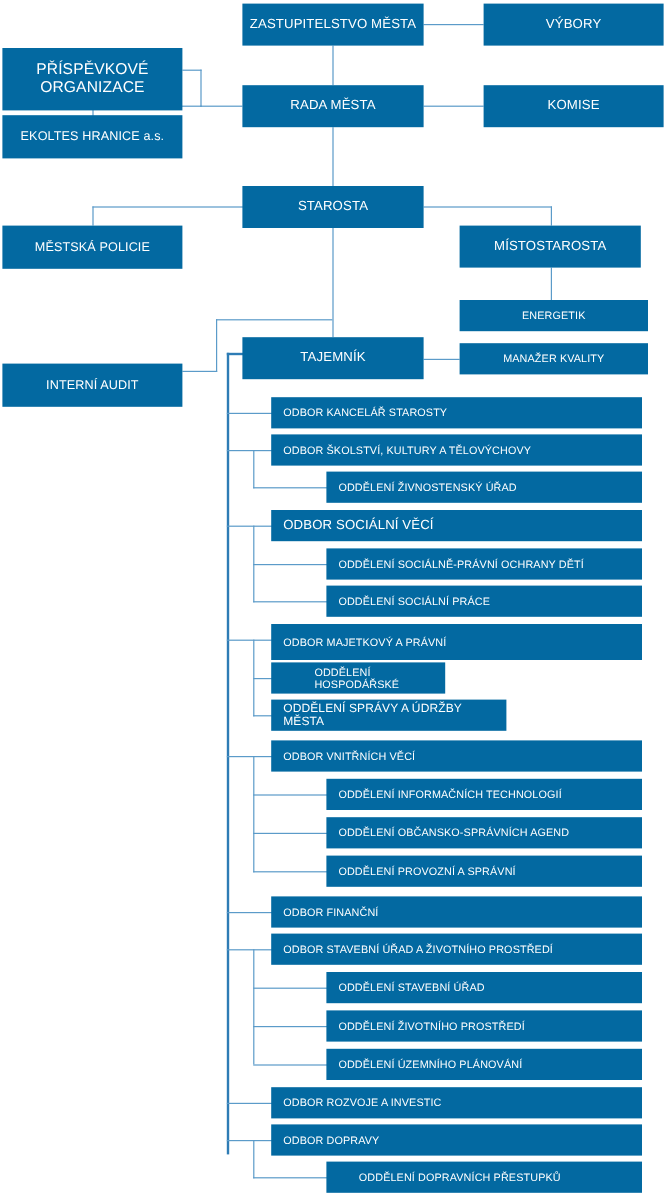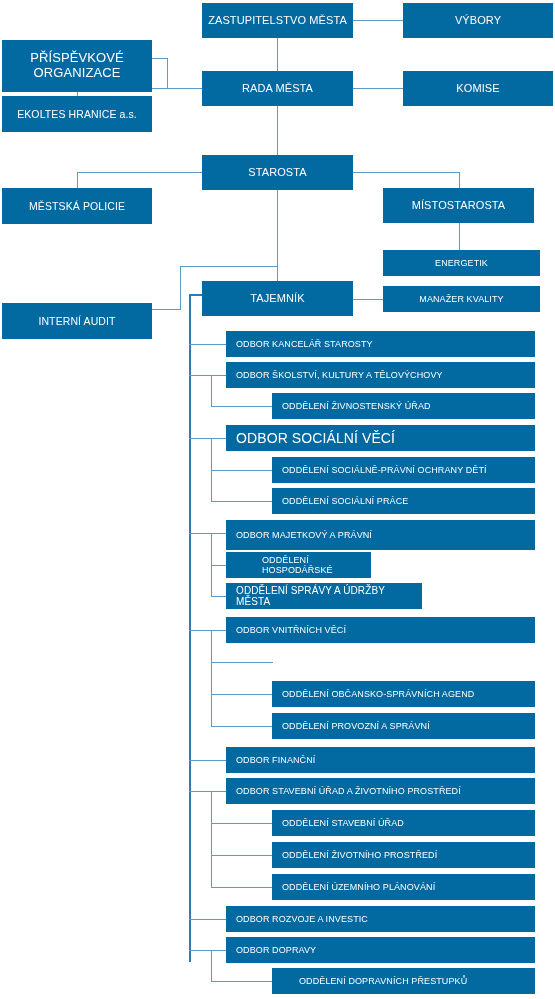--- a/index.html
+++ b/index.html
@@ -140,34 +140,35 @@
   <div class="node" style="left:202px; top:281px; width:151px; height:35px; font-size:11px;">TAJEMNÍK</div>
 
   <div class="node" style="left:383px; top:286px; width:157px; height:26px; font-size:9px;">MANAŽER KVALITY</div>
 
   <div class="node left-align" style="left:226px; top:331px; width:309px; height:26px; font-size:9px;">ODBOR KANCELÁŘ STAROSTY</div>
 
   <div class="node left-align" style="left:226px; top:362px; width:309px; height:26px; font-size:9px;">ODBOR ŠKOLSTVÍ, KULTURY A TĚLOVÝCHOVY</div>
 
   <div class="node left-align" style="left:272px; top:393px; width:263px; height:26px; font-size:9px;">ODDĚLENÍ ŽIVNOSTENSKÝ ÚŘAD</div>
 
-  <div class="node left-align" style="left:226px; top:425px; width:309px; height:26px; font-size:14px;">ODBOR SOCIÁLNÍ VĚCÍ</div>
+  <div class="node left-align" style="left:226px; top:425px; width:309px; height:26px; font-size:11px;">ODBOR SOCIÁLNÍ VĚCÍ</div>
 
   <div class="node left-align" style="left:272px; top:457px; width:263px; height:26px; font-size:9px;">ODDĚLENÍ SOCIÁLNĚ-PRÁVNÍ OCHRANY DĚTÍ</div>
 
   <div class="node left-align" style="left:272px; top:488px; width:263px; height:26px; font-size:9px;">ODDĚLENÍ SOCIÁLNÍ PRÁCE</div>
 
   <div class="node left-align" style="left:226px; top:520px; width:309px; height:30px; font-size:9px;">ODBOR MAJETKOVÝ A PRÁVNÍ</div>
 
   <div class="node left-align" style="left:226px; top:552px; width:145px; height:26px; font-size:9px;padding-left:36px;">ODDĚLENÍ HOSPODÁŘSKÉ</div>
 
   <div class="node left-align" style="left:226px; top:583px; width:196px; height:26px; font-size:10px;">ODDĚLENÍ SPRÁVY A ÚDRŽBY MĚSTA</div>
 
   <div class="node left-align" style="left:226px; top:617px; width:309px; height:26px; font-size:9px;">ODBOR VNITŘNÍCH VĚCÍ</div>
 
+  <div class="node left-align" style="left:272px; top:649px; width:263px; height:26px; font-size:9px;">ODDĚLENÍ INFORMAČNÍCH TECHNOLOGIÍ</div>
 
   <div class="node left-align" style="left:272px; top:681px; width:263px; height:26px; font-size:9px;">ODDĚLENÍ OBČANSKO-SPRÁVNÍCH AGEND</div>
 
   <div class="node left-align" style="left:272px; top:713px; width:263px; height:26px; font-size:9px;">ODDĚLENÍ PROVOZNÍ A SPRÁVNÍ</div>
 
   <div class="node left-align" style="left:226px; top:747px; width:309px; height:26px; font-size:9px;">ODBOR FINANČNÍ</div>
 
   <div class="node left-align" style="left:226px; top:778px; width:309px; height:26px; font-size:9px;">ODBOR STAVEBNÍ ÚŘAD A ŽIVOTNÍHO PROSTŘEDÍ</div>
 
   <div class="node left-align" style="left:272px; top:810px; width:263px; height:26px; font-size:9px;">ODDĚLENÍ STAVEBNÍ ÚŘAD</div>

